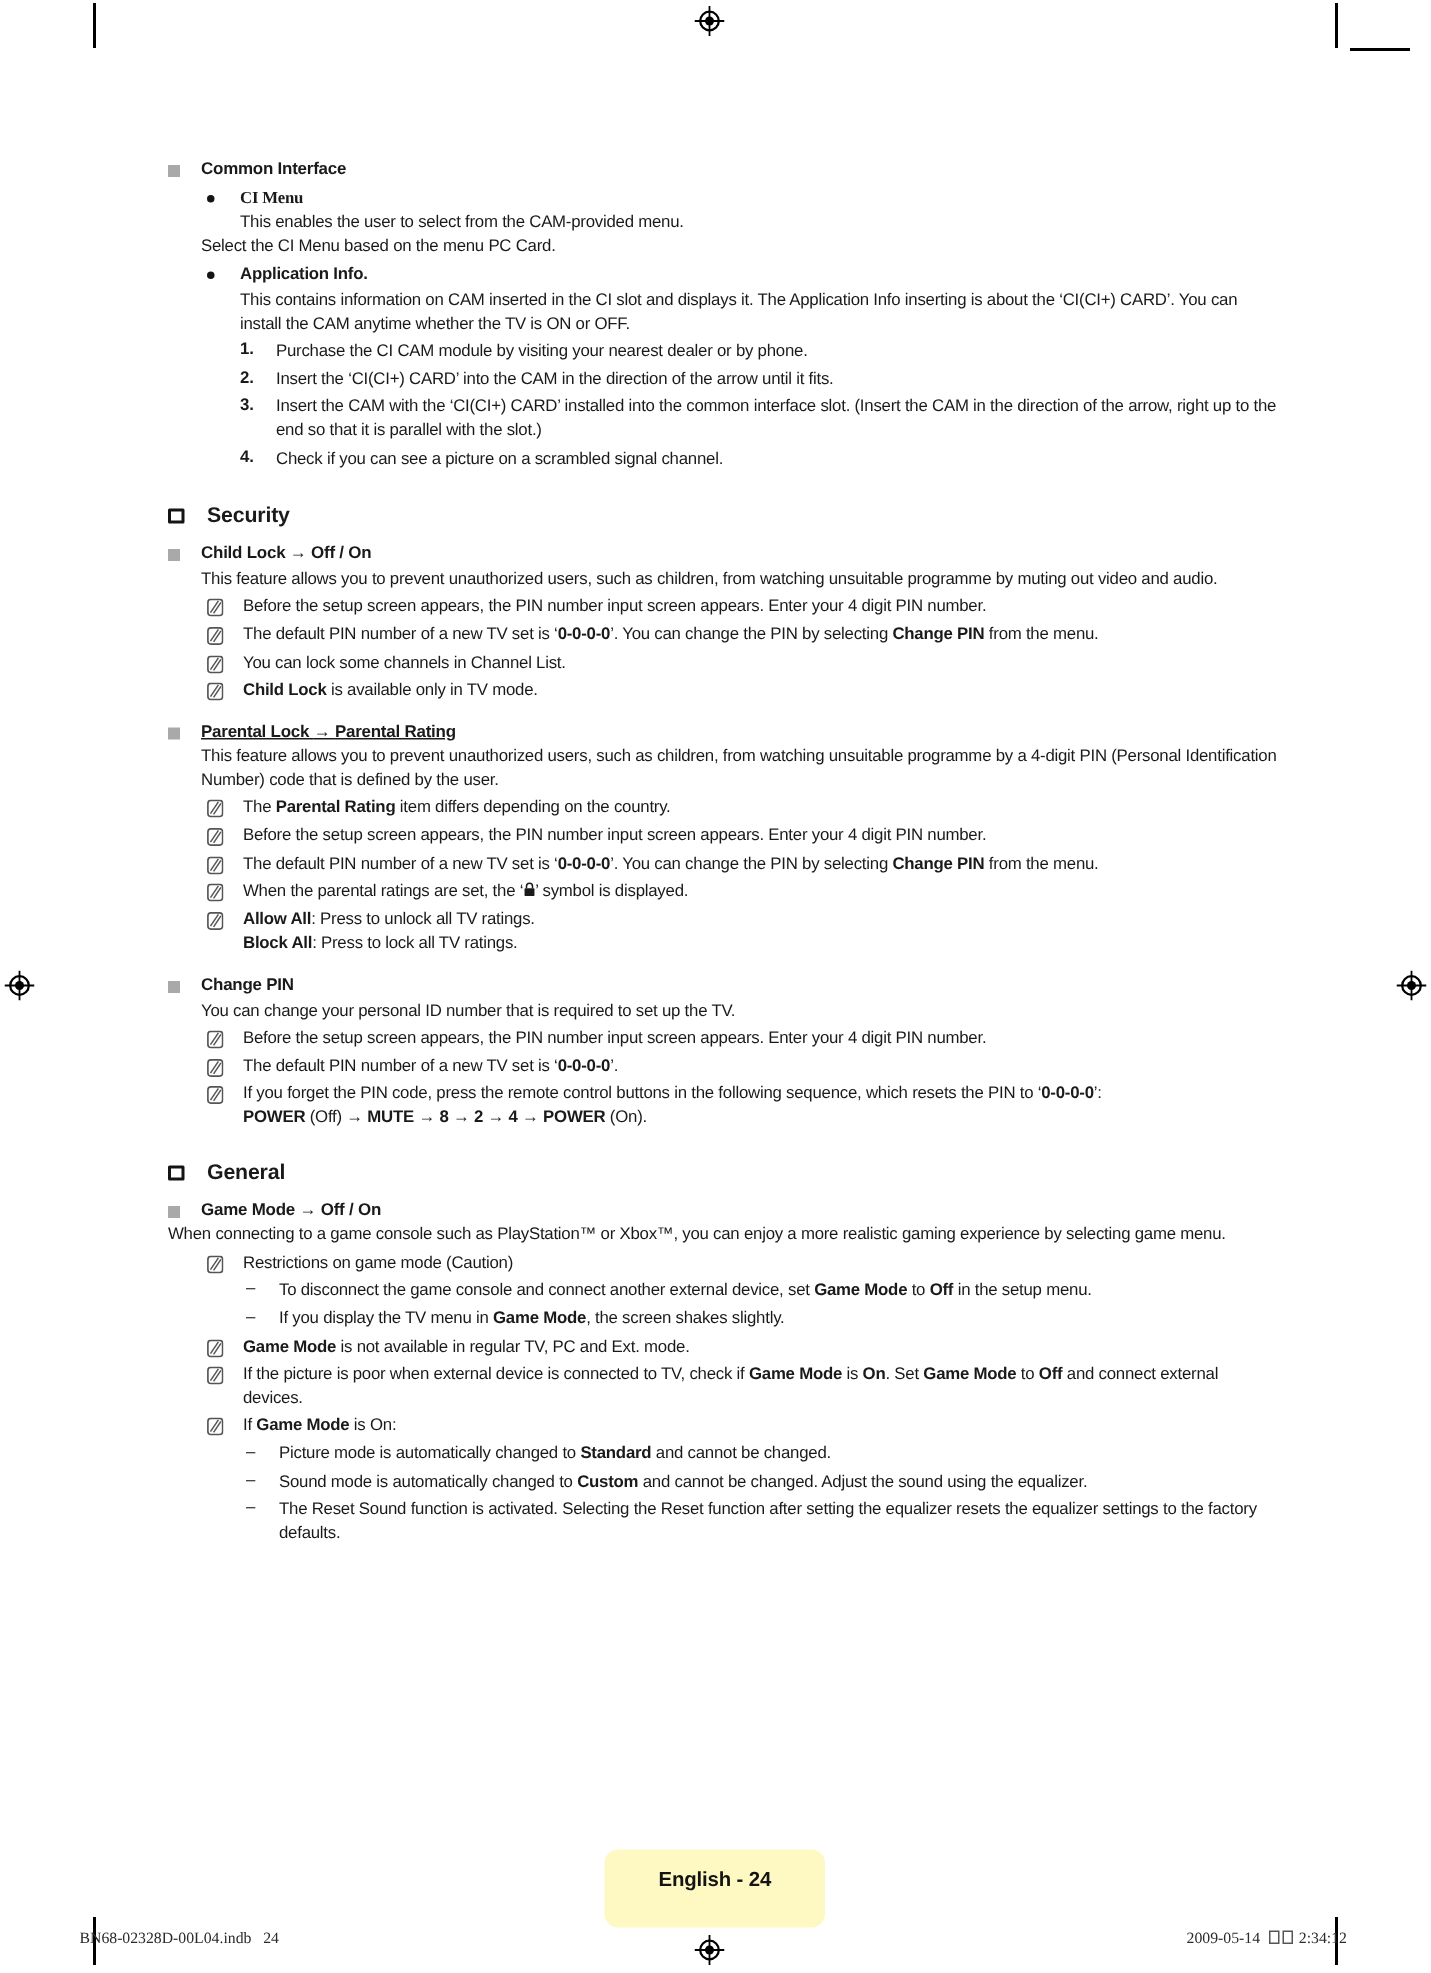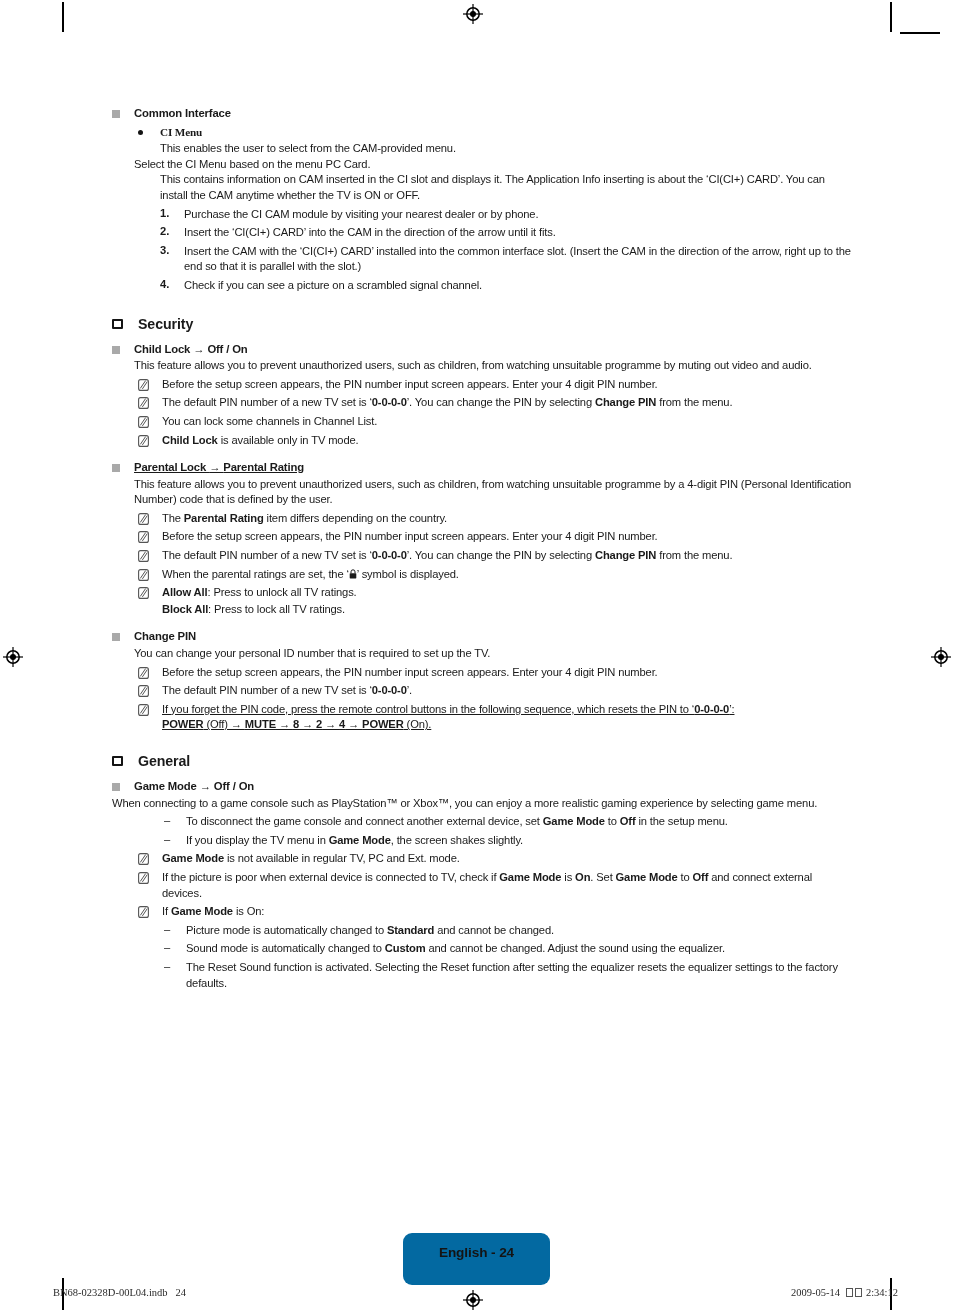--- a/index.html
+++ b/index.html
@@ -145,21 +145,21 @@
     position: relative;
   }
 
   
   .page-badge {
     position: absolute;
     left: 403px;
     top: 1233px;
     width: 147px;
     height: 52px;
-    background: #0369a1;
+    background: #fef9c3;
     border-radius: 9px;
     display: flex;
     align-items: flex-start;
     justify-content: center;
     padding-top: 12px;
   }
   .page-badge span {
     font-size: 13.6px;
     font-weight: bold;
     color: #141414;
@@ -247,20 +247,26 @@
 
     <div class="row lvl-dot" style="margin-top:3px;font-family:Liberation Serif, serif;">
       <div class="marker">
           <span class="dot-glyph"></span>
         </div>
       <div class="txt">CI Menu</div>
     </div>
     <div class="para" style="margin-left:48px;">This enables the user to select from the CAM-provided menu.</div>
     <div class="para" style="">Select the CI Menu based on the menu PC Card.</div>
 
+    <div class="row lvl-dot" style="margin-top:4px;">
+      <div class="marker">
+          <span class="dot-glyph"></span>
+        </div>
+      <div class="txt">Application Info.</div>
+    </div>
     <div class="para" style="margin-left:48px;">This contains information on CAM inserted in the CI slot and displays it. The Application Info inserting is about the ‘CI(CI+) CARD’. You can install the CAM anytime whether the TV is ON or OFF.</div>
 
     <div style="margin-top:3px;">
       <div class="row lvl-num">
         <div class="marker">1.</div>
         <div class="txt">Purchase the CI CAM module by visiting your nearest dealer or by phone.</div>
       </div>
       <div class="row lvl-num" style="margin-top:3px;">
         <div class="marker">2.</div>
         <div class="txt">Insert the ‘CI(CI+) CARD’ into the CAM in the direction of the arrow until it fits.</div>
@@ -420,21 +426,21 @@
       <div class="row lvl-note" style="margin-top:3px;">
         <div class="marker">
           <svg class="note-glyph" width="11" height="12" viewBox="0 0 11 12">
               <rect x="0.6" y="0.6" width="9.8" height="10.8" rx="2" fill="none" stroke="#555" stroke-width="1.1"></rect>
               <line x1="2.3" y1="9.4" x2="7.6" y2="1.6" stroke="#555" stroke-width="1"></line>
               <line x1="4.4" y1="9.9" x2="9.3" y2="2.6" stroke="#555" stroke-width="1"></line>
             </svg>
         </div>
         <div class="txt">The default PIN number of a new TV set is ‘<b>0-0-0-0</b>’.</div>
       </div>
-      <div class="row lvl-note" style="margin-top:3px;text-decoration:underline;">
+      <div class="row lvl-note" style="margin-top:3px;">
         <div class="marker">
           <svg class="note-glyph" width="11" height="12" viewBox="0 0 11 12">
               <rect x="0.6" y="0.6" width="9.8" height="10.8" rx="2" fill="none" stroke="#555" stroke-width="1.1"></rect>
               <line x1="2.3" y1="9.4" x2="7.6" y2="1.6" stroke="#555" stroke-width="1"></line>
               <line x1="4.4" y1="9.9" x2="9.3" y2="2.6" stroke="#555" stroke-width="1"></line>
             </svg>
         </div>
         <div class="txt">If you forget the PIN code, press the remote control buttons in the following sequence, which resets the PIN to ‘<b>0-0-0-0</b>’:<br><b>POWER</b> (Off) → <b>MUTE</b> → <b>8</b> → <b>2</b> → <b>4</b> → <b>POWER</b> (On).</div>
       </div>
     </div>
@@ -448,20 +454,30 @@
 
     <div class="row lvl-sq" style="margin-top:8px;">
       <div class="marker">
           <span class="sq-glyph"></span>
         </div>
       <div class="txt"><span>Game Mode </span><span>→ </span><span>Off / On</span></div>
     </div>
     <div class="para" style="margin-left:0px;">When connecting to a game console such as PlayStation™ or Xbox™, you can enjoy a more realistic gaming experience by selecting game menu.</div>
 
     <div style="margin-top:3px;">
+      <div class="row lvl-note">
+        <div class="marker">
+          <svg class="note-glyph" width="11" height="12" viewBox="0 0 11 12">
+              <rect x="0.6" y="0.6" width="9.8" height="10.8" rx="2" fill="none" stroke="#555" stroke-width="1.1"></rect>
+              <line x1="2.3" y1="9.4" x2="7.6" y2="1.6" stroke="#555" stroke-width="1"></line>
+              <line x1="4.4" y1="9.9" x2="9.3" y2="2.6" stroke="#555" stroke-width="1"></line>
+            </svg>
+        </div>
+        <div class="txt">Restrictions on game mode (Caution)</div>
+      </div>
 
       <div class="row lvl-dash" style="margin-top:3px;">
         <div class="marker">–</div>
         <div class="txt">To disconnect the game console and connect another external device, set <b>Game Mode</b> to <b>Off</b> in the setup menu.</div>
       </div>
       <div class="row lvl-dash" style="margin-top:3px;">
         <div class="marker">–</div>
         <div class="txt">If you display the TV menu in <b>Game Mode</b>, the screen shakes slightly.</div>
       </div>
 

